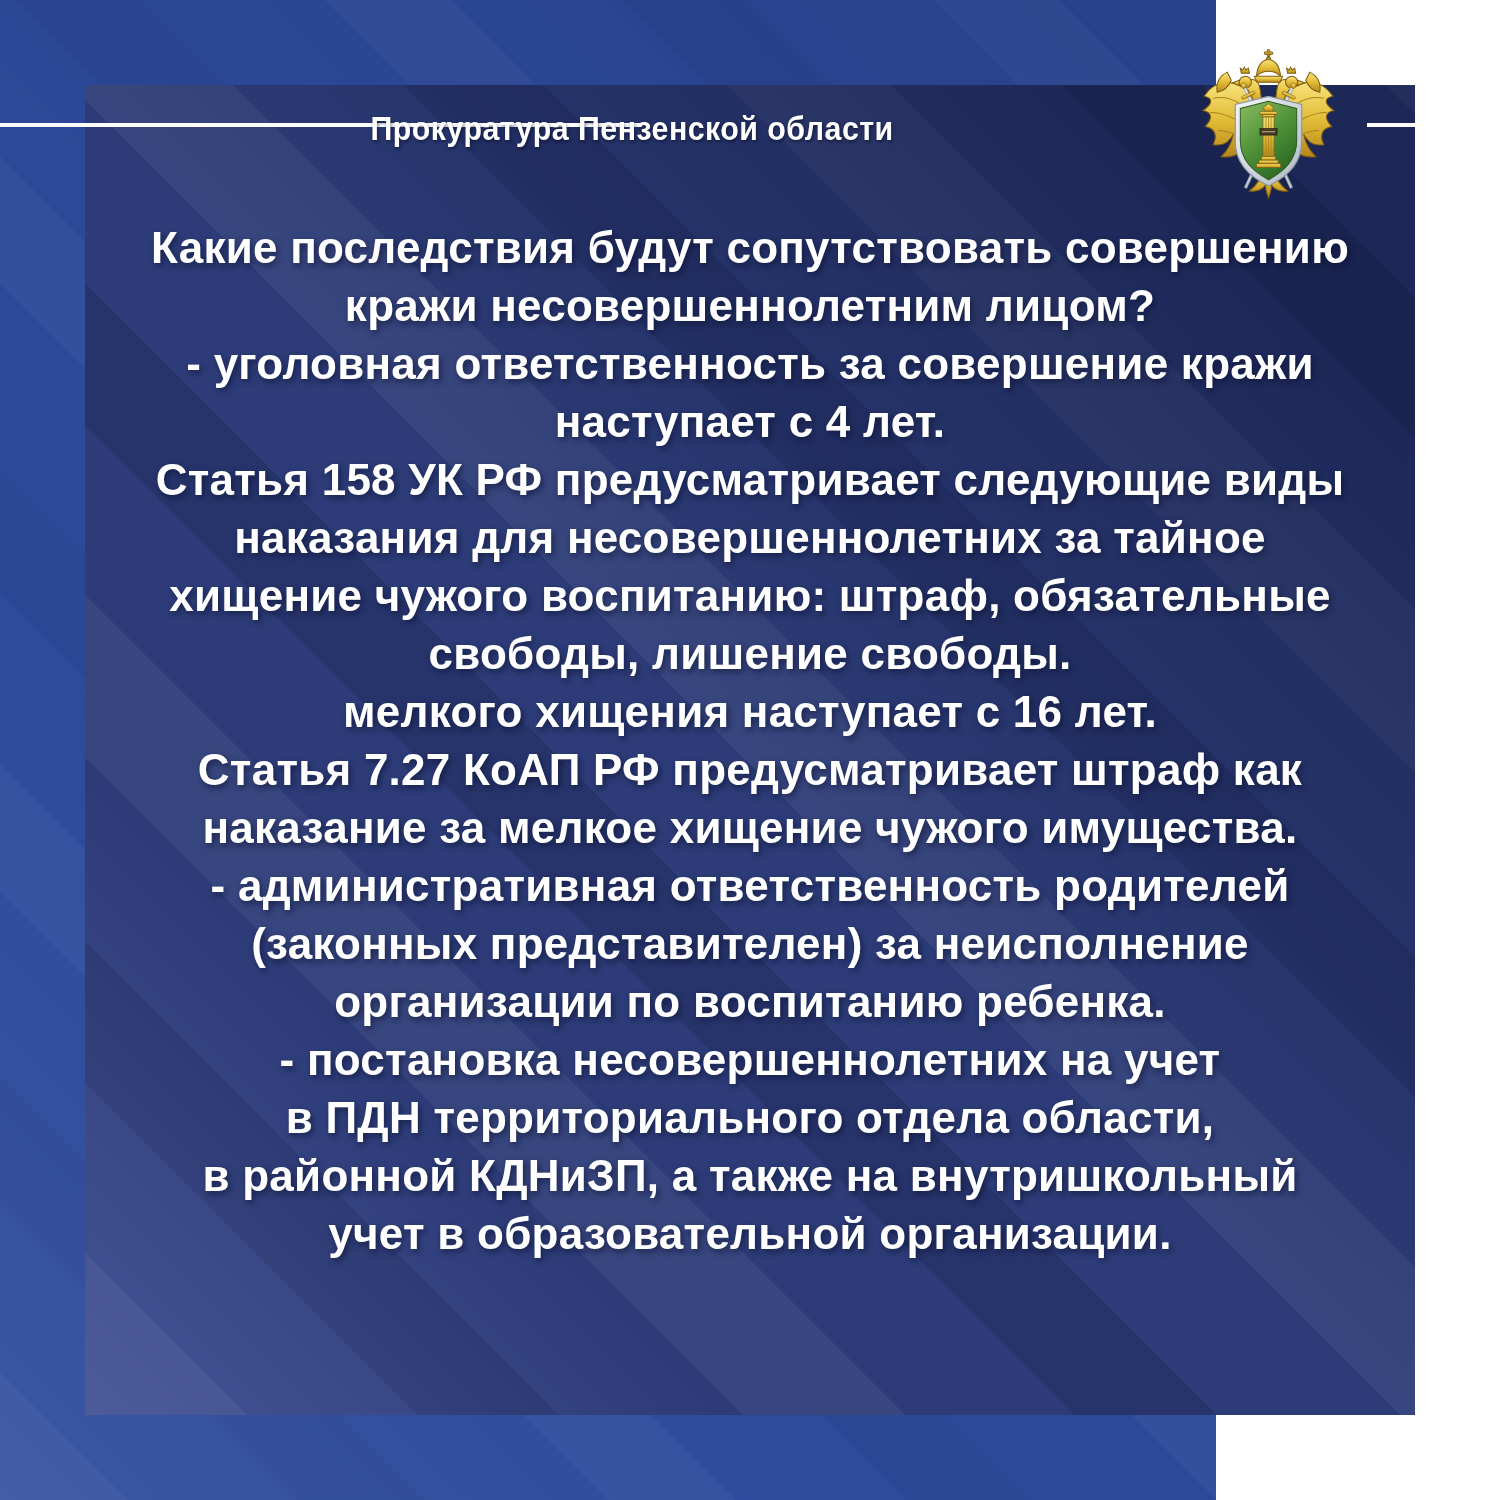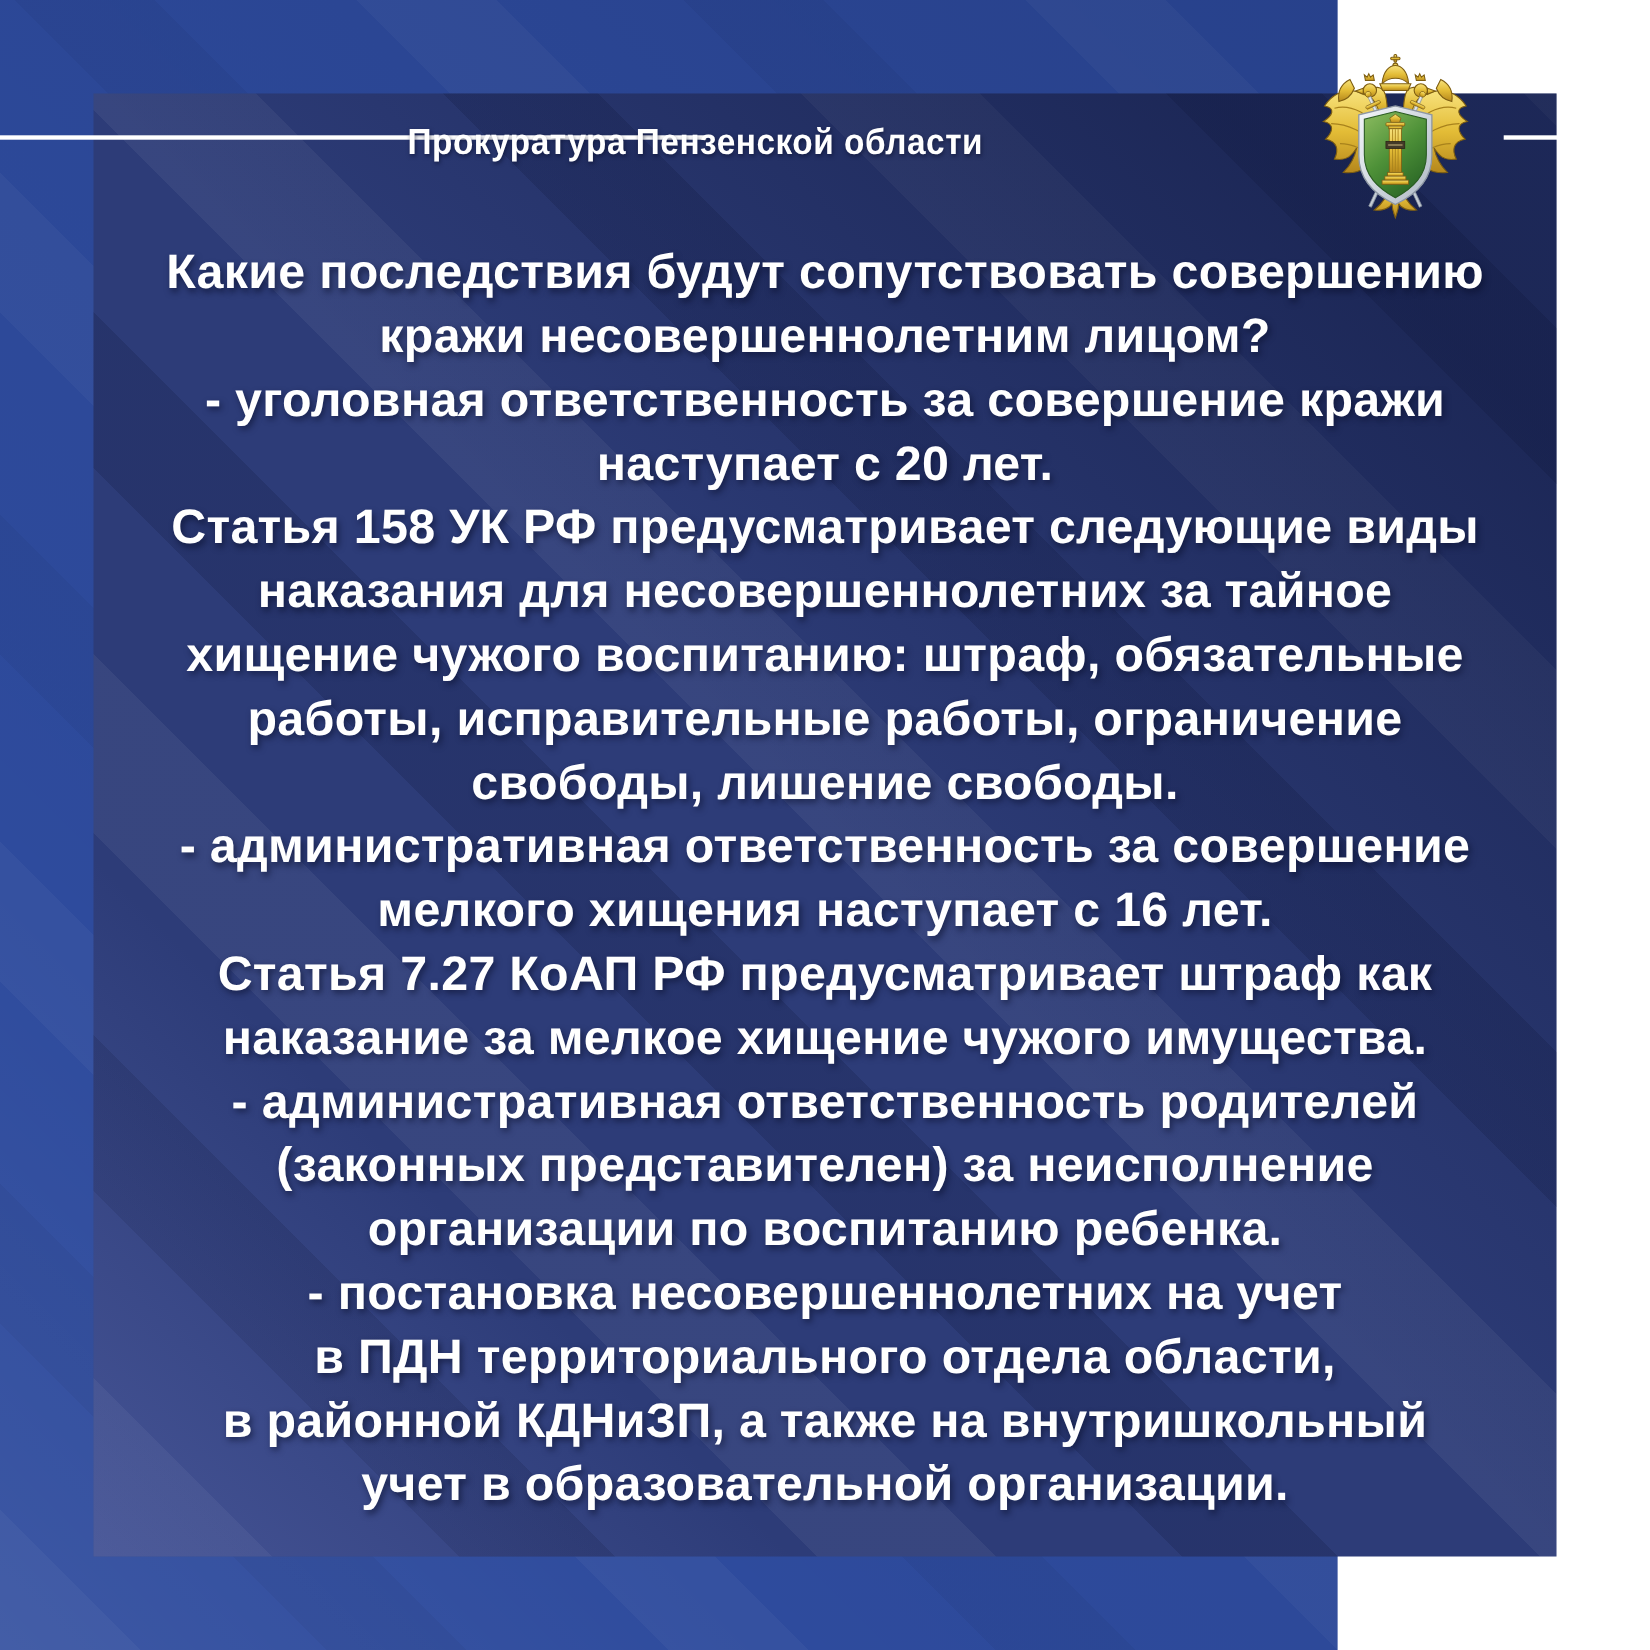--- a/index.html
+++ b/index.html
@@ -129,27 +129,25 @@
         <rect x="61.5" y="113.4" width="19" height="3.6"></rect>
         <rect x="59" y="117" width="24" height="3.8"></rect>
       </g>
     </svg>
   </div>
 
   <div class="content">
     <div class="line">Какие последствия будут сопутствовать совершению</div>
     <div class="line">кражи несовершеннолетним лицом?</div>
     <div class="line">- уголовная ответственность за совершение кражи</div>
-    <div class="line">наступает с 20 лет.</div>
+    <div class="line">наступает с 4 лет.</div>
     <div class="line">Статья 158 УК РФ предусматривает следующие виды</div>
     <div class="line">наказания для несовершеннолетних за тайное</div>
     <div class="line">хищение чужого воспитанию: штраф, обязательные</div>
-    <div class="line">работы, исправительные работы, ограничение</div>
     <div class="line">свободы, лишение свободы.</div>
-    <div class="line">- административная ответственность за совершение</div>
     <div class="line">мелкого хищения наступает с 16 лет.</div>
     <div class="line">Статья 7.27 КоАП РФ предусматривает штраф как</div>
     <div class="line">наказание за мелкое хищение чужого имущества.</div>
     <div class="line">- административная ответственность родителей</div>
     <div class="line">(законных представителен) за неисполнение</div>
     <div class="line">организации по воспитанию ребенка.</div>
     <div class="line">- постановка несовершеннолетних на учет</div>
     <div class="line">в ПДН территориального отдела области,</div>
     <div class="line">в районной КДНиЗП, а также на внутришкольный</div>
     <div class="line">учет в образовательной организации.</div>

